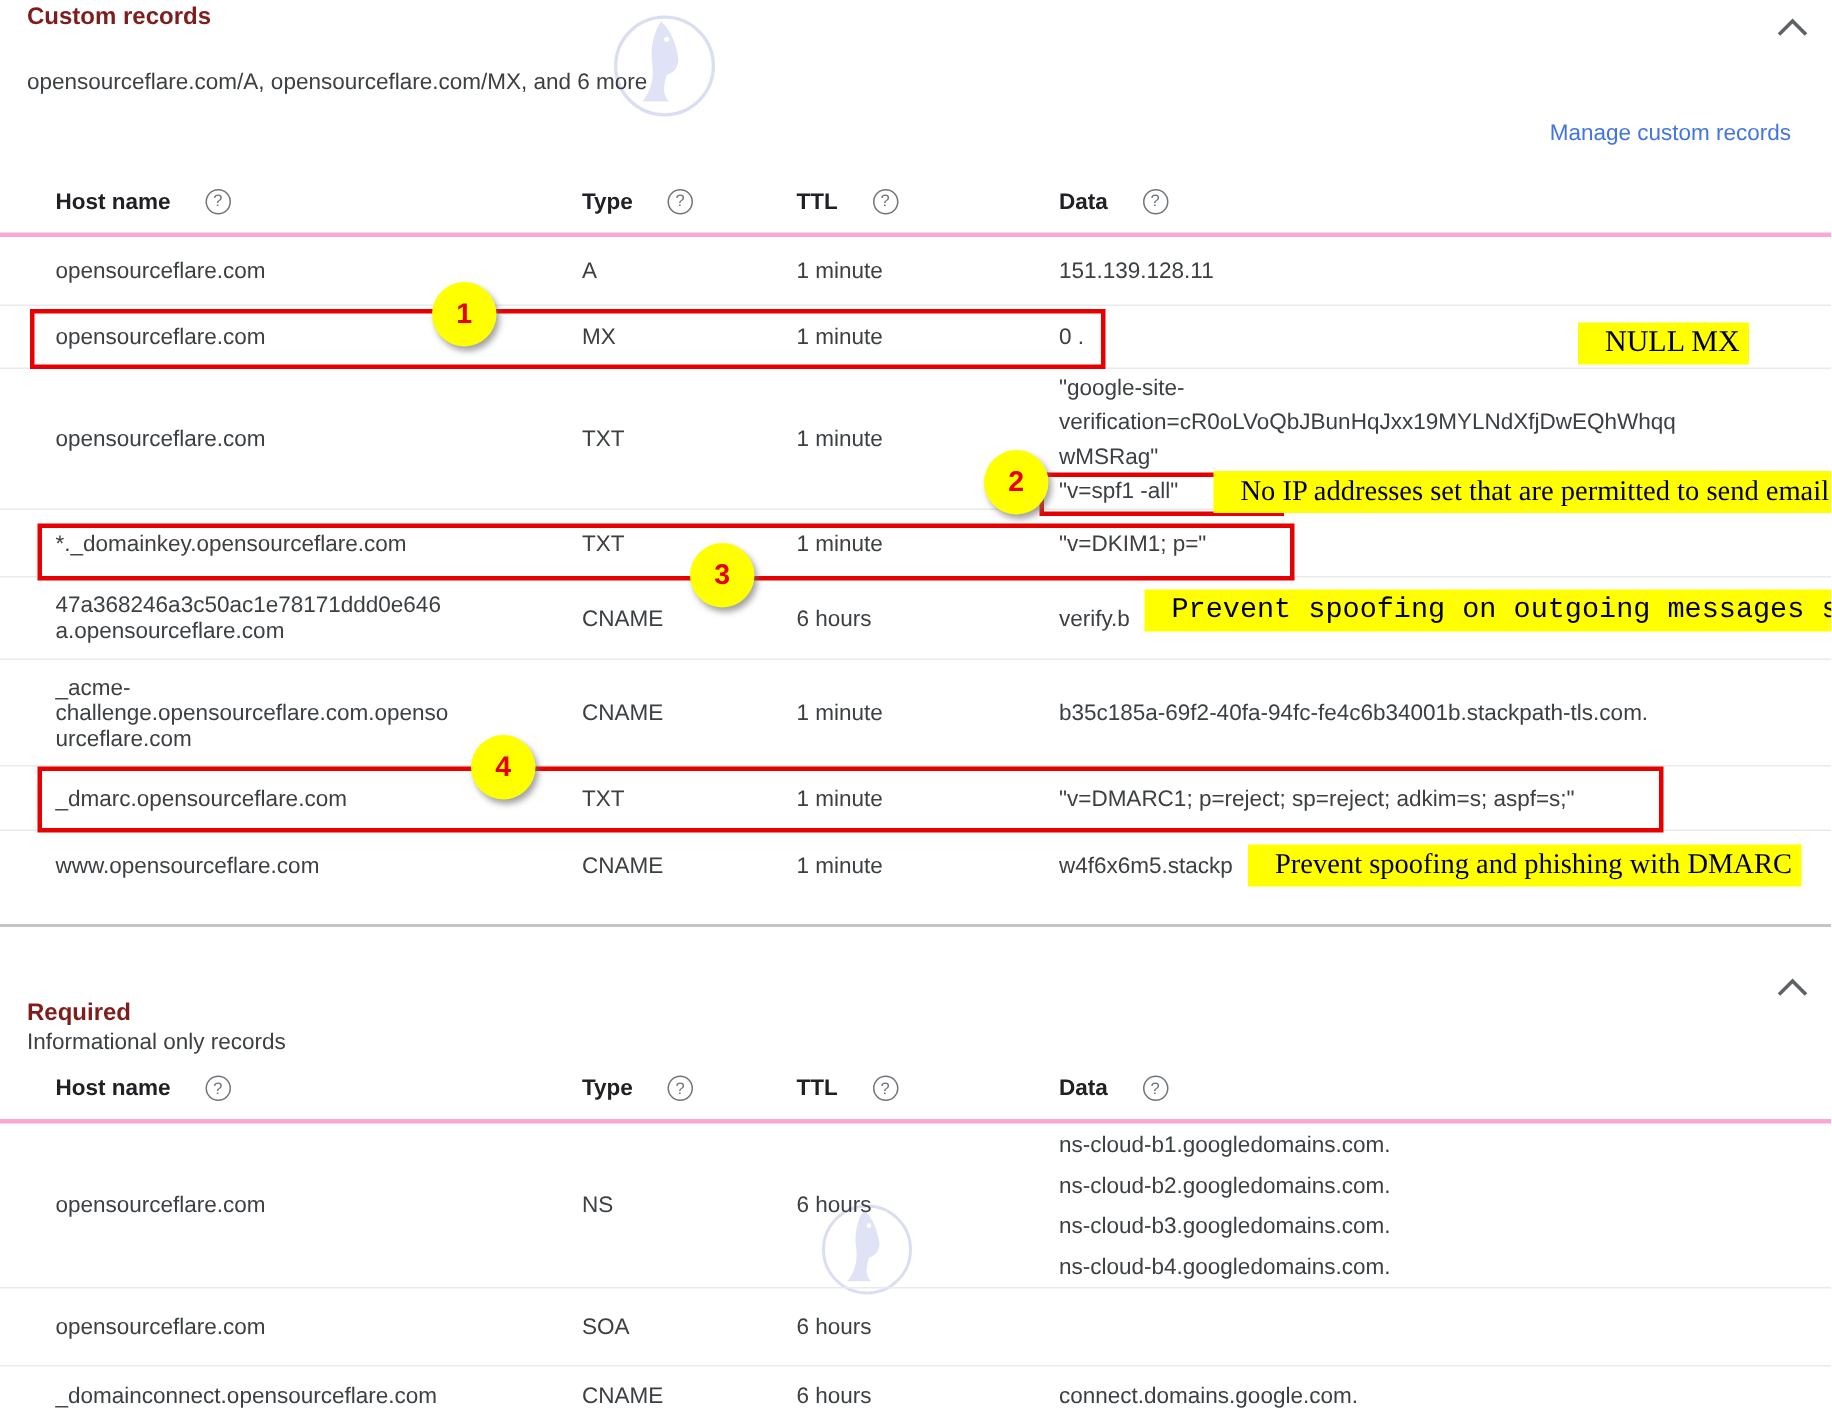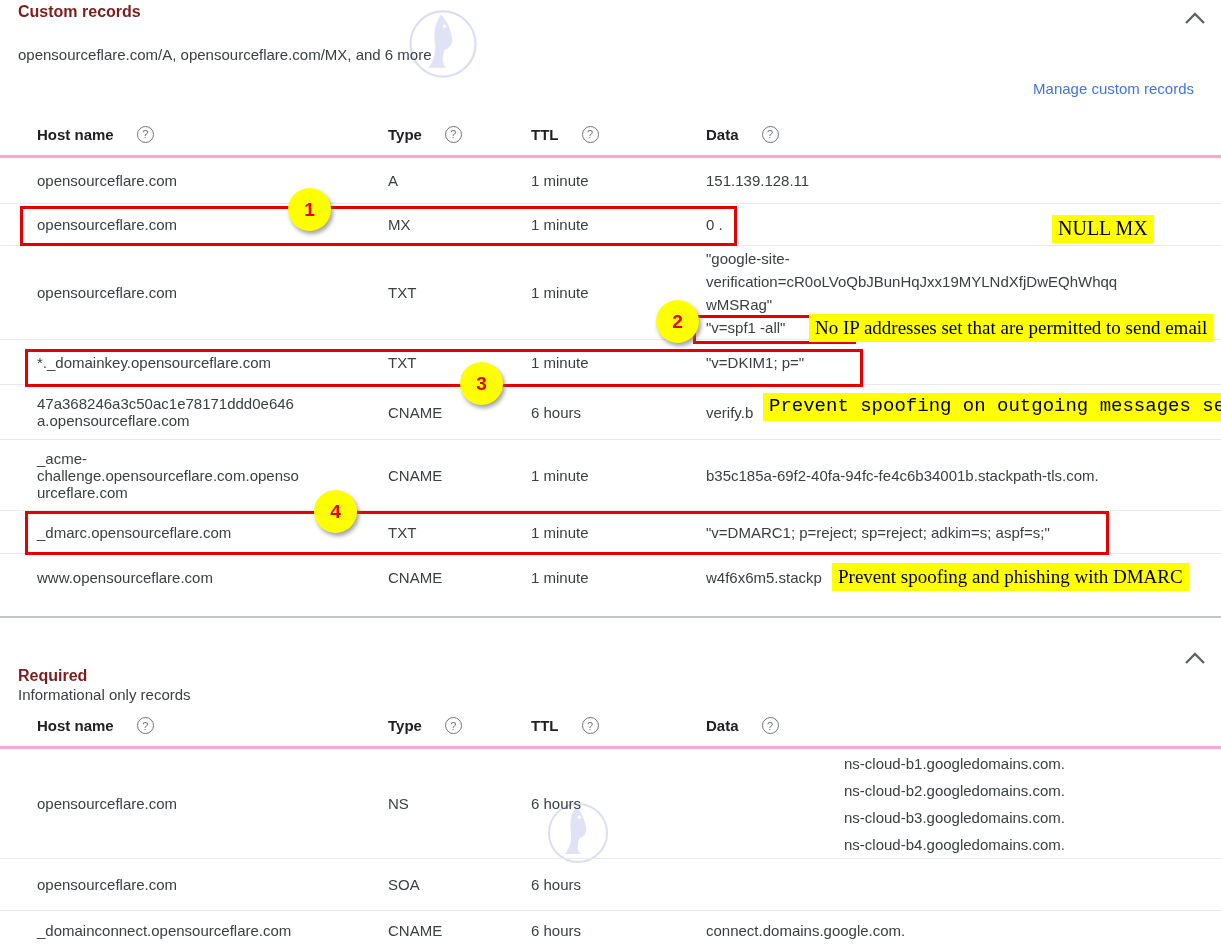--- a/index.html
+++ b/index.html
@@ -27,35 +27,35 @@
   .hcell { display:flex; align-items:center; gap:23px; font-size:15px; font-weight:700; color:#202124; }
   .qicon {
     width:17px; height:17px; border:1.5px solid #70757a; border-radius:50%;
     font-size:11px; font-weight:400; color:#70757a; display:flex;
     align-items:center; justify-content:center; cursor:pointer; flex:0 0 auto;
   }
   .trow { font-size:15px; color:#3c4043; border-bottom:1px solid #e8eaed; }
   .trow.noborder { border-bottom:none; }
   .cell .line { display:block; }
   .cell.data { line-height:23px; }
-  .lh27 .cell.data { line-height:27px;text-align:center; }
+  .lh27 .cell.data { line-height:27px; }
   .lh25 .cell.data { line-height:25px; }
 
   
   .r1{height:46px;} .r2{height:42px;} .r3{height:94px;} .r4{height:45px;}
   .r5{height:55px;} .r6{height:71px;} .r7{height:43px;} .r8{height:46px;}
   .q1{height:110px;} .q2{height:52px;} .q3{height:39px;}
 
   .sec-divider { left:0; right:0; top:616px; height:2px; background:#c2c5c8; z-index:2; }
 
   
   .redbox { border:3px solid #e60000; background:transparent; z-index:5; pointer-events:none; }
   .hl {
     font-family:"Liberation Serif","DejaVu Serif",serif; font-size:19px; color:#000000;
-    background:#ffff00; padding:1px 6px 2px 6px; white-space:nowrap; z-index:6; line-height:25px;
+    background:#ffff00; padding:1px 6px 2px 18px; white-space:nowrap; z-index:6; line-height:25px;
   }
   .hl.big { font-size:20px; }
   .callout {
     width:43px; height:43px; border-radius:50%; background:#ffff00;
     box-shadow:2px 3px 4px rgba(110,110,110,0.65);
     display:flex; align-items:center; justify-content:center;
     font-size:19px; font-weight:700; color:#e60000; z-index:7;
   }
 
   .watermark { z-index:0; opacity:0.5; pointer-events:none; }

